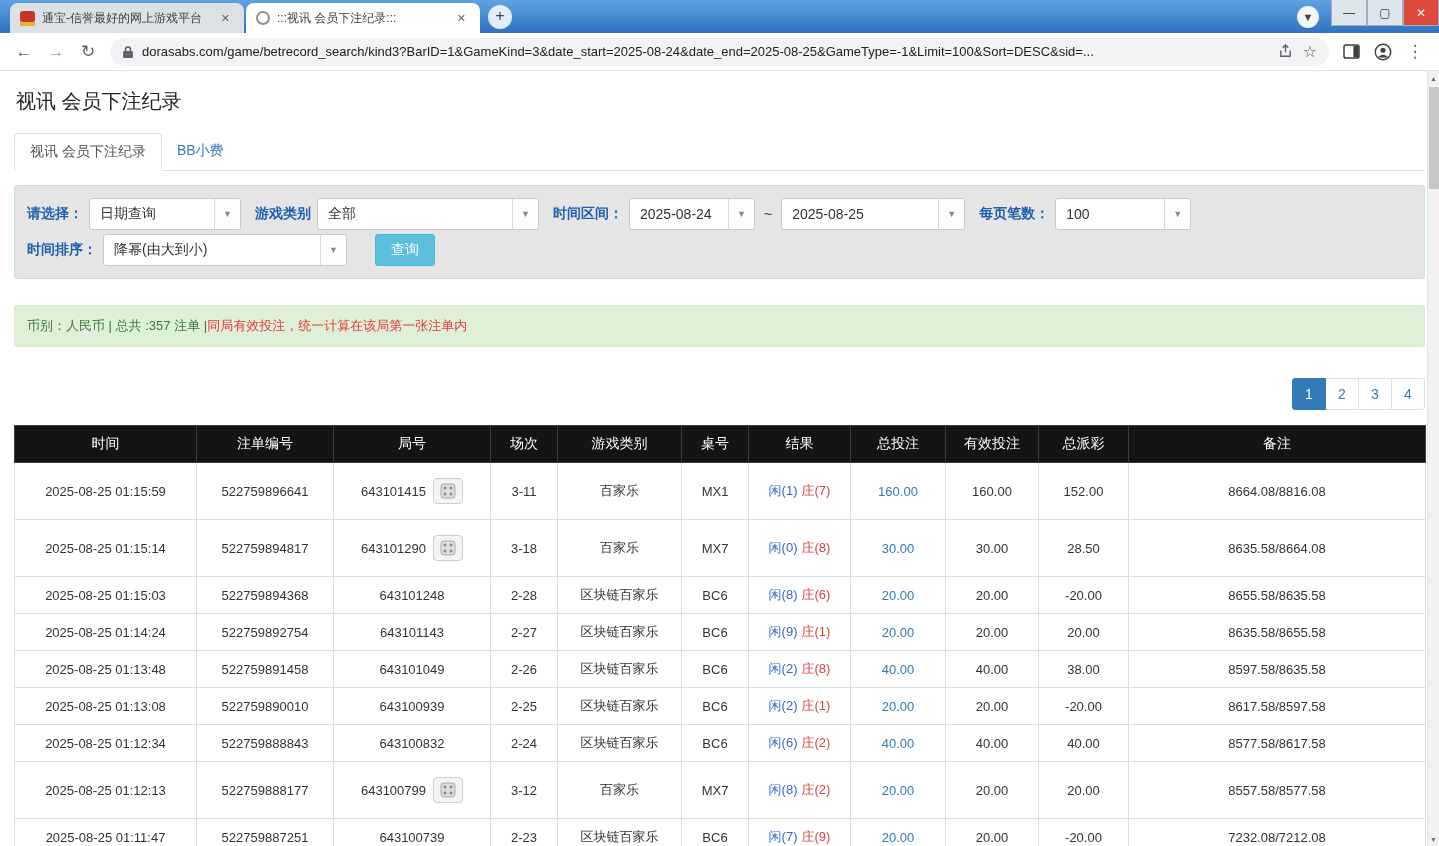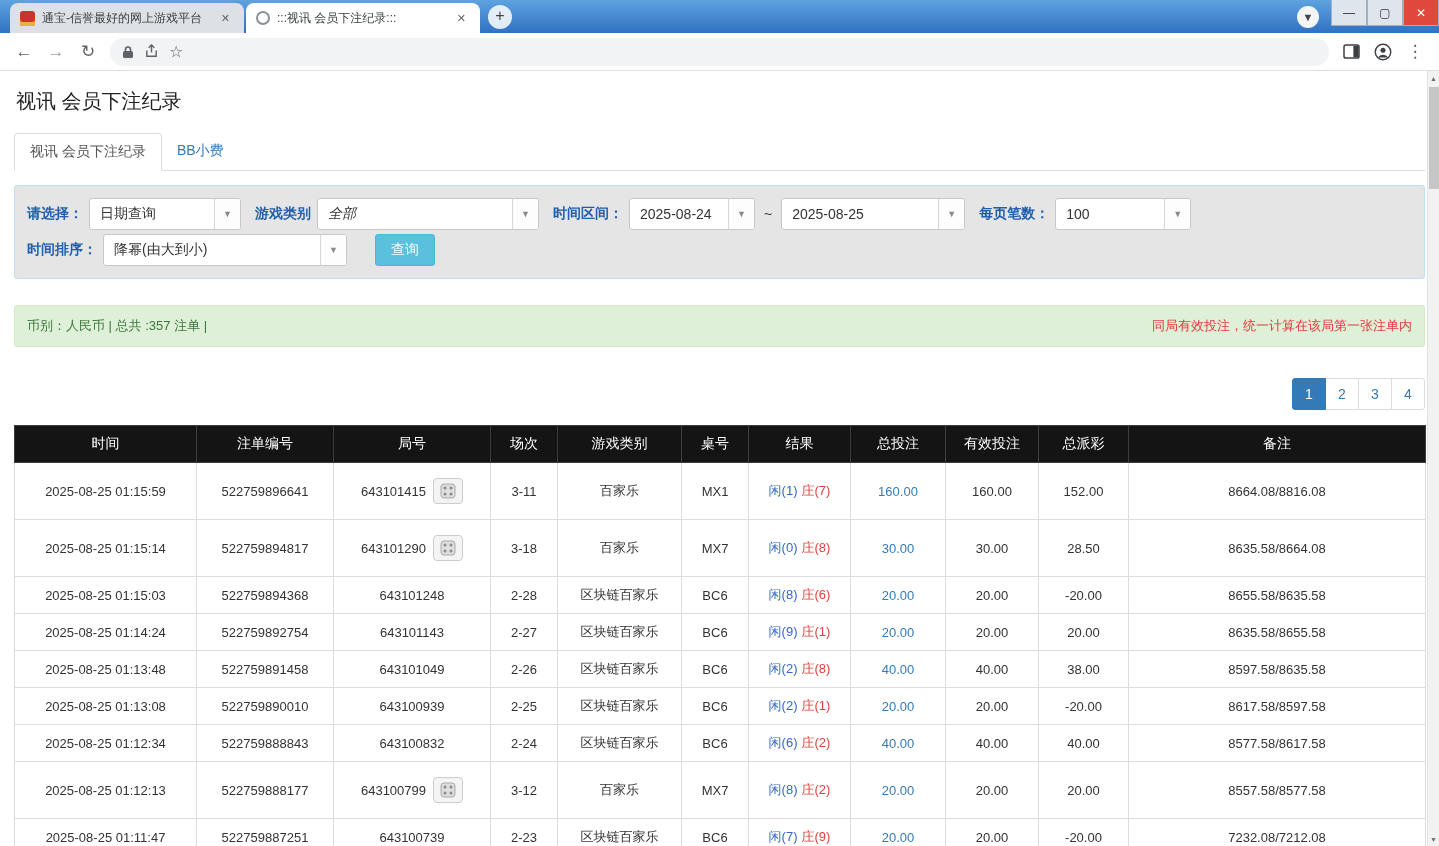--- a/index.html
+++ b/index.html
@@ -74,32 +74,32 @@
   }
   .filter-row { display:flex; align-items:center; margin:4px 0; flex-wrap:nowrap; }
   .fgrp { display:flex; align-items:center; margin-right:14px; }
   .flabel { color:#1f5fae; font-weight:bold; font-size:14px; margin-right:6px; white-space:nowrap; }
   .fsel {
     display:flex; align-items:stretch; background:#fff; border:1px solid #c8c8c8;
     border-radius:3px; height:32px; overflow:hidden;
   }
   .fsel .val { display:flex; align-items:center; padding:0 10px; font-size:14px; color:#333; flex:1; white-space:nowrap; }
   .fsel .arr { width:26px; border-left:1px solid #d8d8d8; display:flex; align-items:center; justify-content:center; color:#8a8a8a; font-size:9px; background:#fdfdfd; }
-  .w-query { width:152px; } .w-game { width:222px;font-style:italic; } .w-date1 { width:126px; }
+  .w-query { width:152px; } .w-game { width:222px; } .w-date1 { width:126px; }
   .w-date2 { width:184px; } .w-size { width:136px; } .w-sort { width:244px; }
   .tilde { margin:0 9px; font-size:14px; color:#333; }
   .btn-query {
     margin-left:14px; height:32px; padding:0 15px; background:#5bc0de;
     border:1px solid #46b8da; border-radius:3px; color:#fff; font-size:14px;
     display:flex; align-items:center;
   }
 
   .summary {
     margin-top:26px; background:#dff0d8; border:1px solid #d6e9c6; border-radius:3px;
-    padding:11px 12px; display:flex; justify-content:space-between; font-size:13px;
+    padding:11px 12px; display:flex; font-size:13px;
   }
   .summary-left { color:#3c763d; }
   .summary-right { color:#e4393c; }
 
   .pagination-wrap { display:flex; justify-content:flex-end; margin-top:31px; }
   .pg {
     min-width:34px; height:32px; display:flex; align-items:center; justify-content:center;
     border:1px solid #ddd; background:#fff; color:#337ab7; font-size:14px; margin-left:-1px;
   }
   .pg:first-child { border-radius:3px 0 0 3px; margin-left:0; }
@@ -164,20 +164,21 @@
   <div class="nav-icon">←</div>
   <div class="nav-icon fwd">→</div>
   <div class="nav-icon">↻</div>
   <div class="omnibox">
     <span class="omni-ic" style="margin-left:0">
       <svg width="12" height="14" viewBox="0 0 12 14">
           <rect x="1" y="6" width="10" height="7" rx="1.5" fill="#5f6368"></rect>
           <path d="M3.5 6V4.5a2.5 2.5 0 0 1 5 0V6" fill="none" stroke="#5f6368" stroke-width="1.6"></path>
         </svg>
     </span>
+    <span class="omni-url">dorasabs.com/game/betrecord_search/kind3?BarID=1&amp;GameKind=3&amp;date_start=2025-08-24&amp;date_end=2025-08-25&amp;GameType=-1&amp;Limit=100&amp;Sort=DESC&amp;sid=...</span>
     <span class="omni-ic">
       <svg width="15" height="15" viewBox="0 0 16 16">
           <path d="M8 1v8" stroke="#5f6368" stroke-width="1.5" fill="none"></path>
           <path d="M5 4l3-3 3 3" stroke="#5f6368" stroke-width="1.5" fill="none"></path>
           <path d="M3 7v6h10V7" stroke="#5f6368" stroke-width="1.5" fill="none"></path>
         </svg>
     </span>
     <span class="omni-ic star">☆</span>
   </div>
   <div class="nav-icon">

